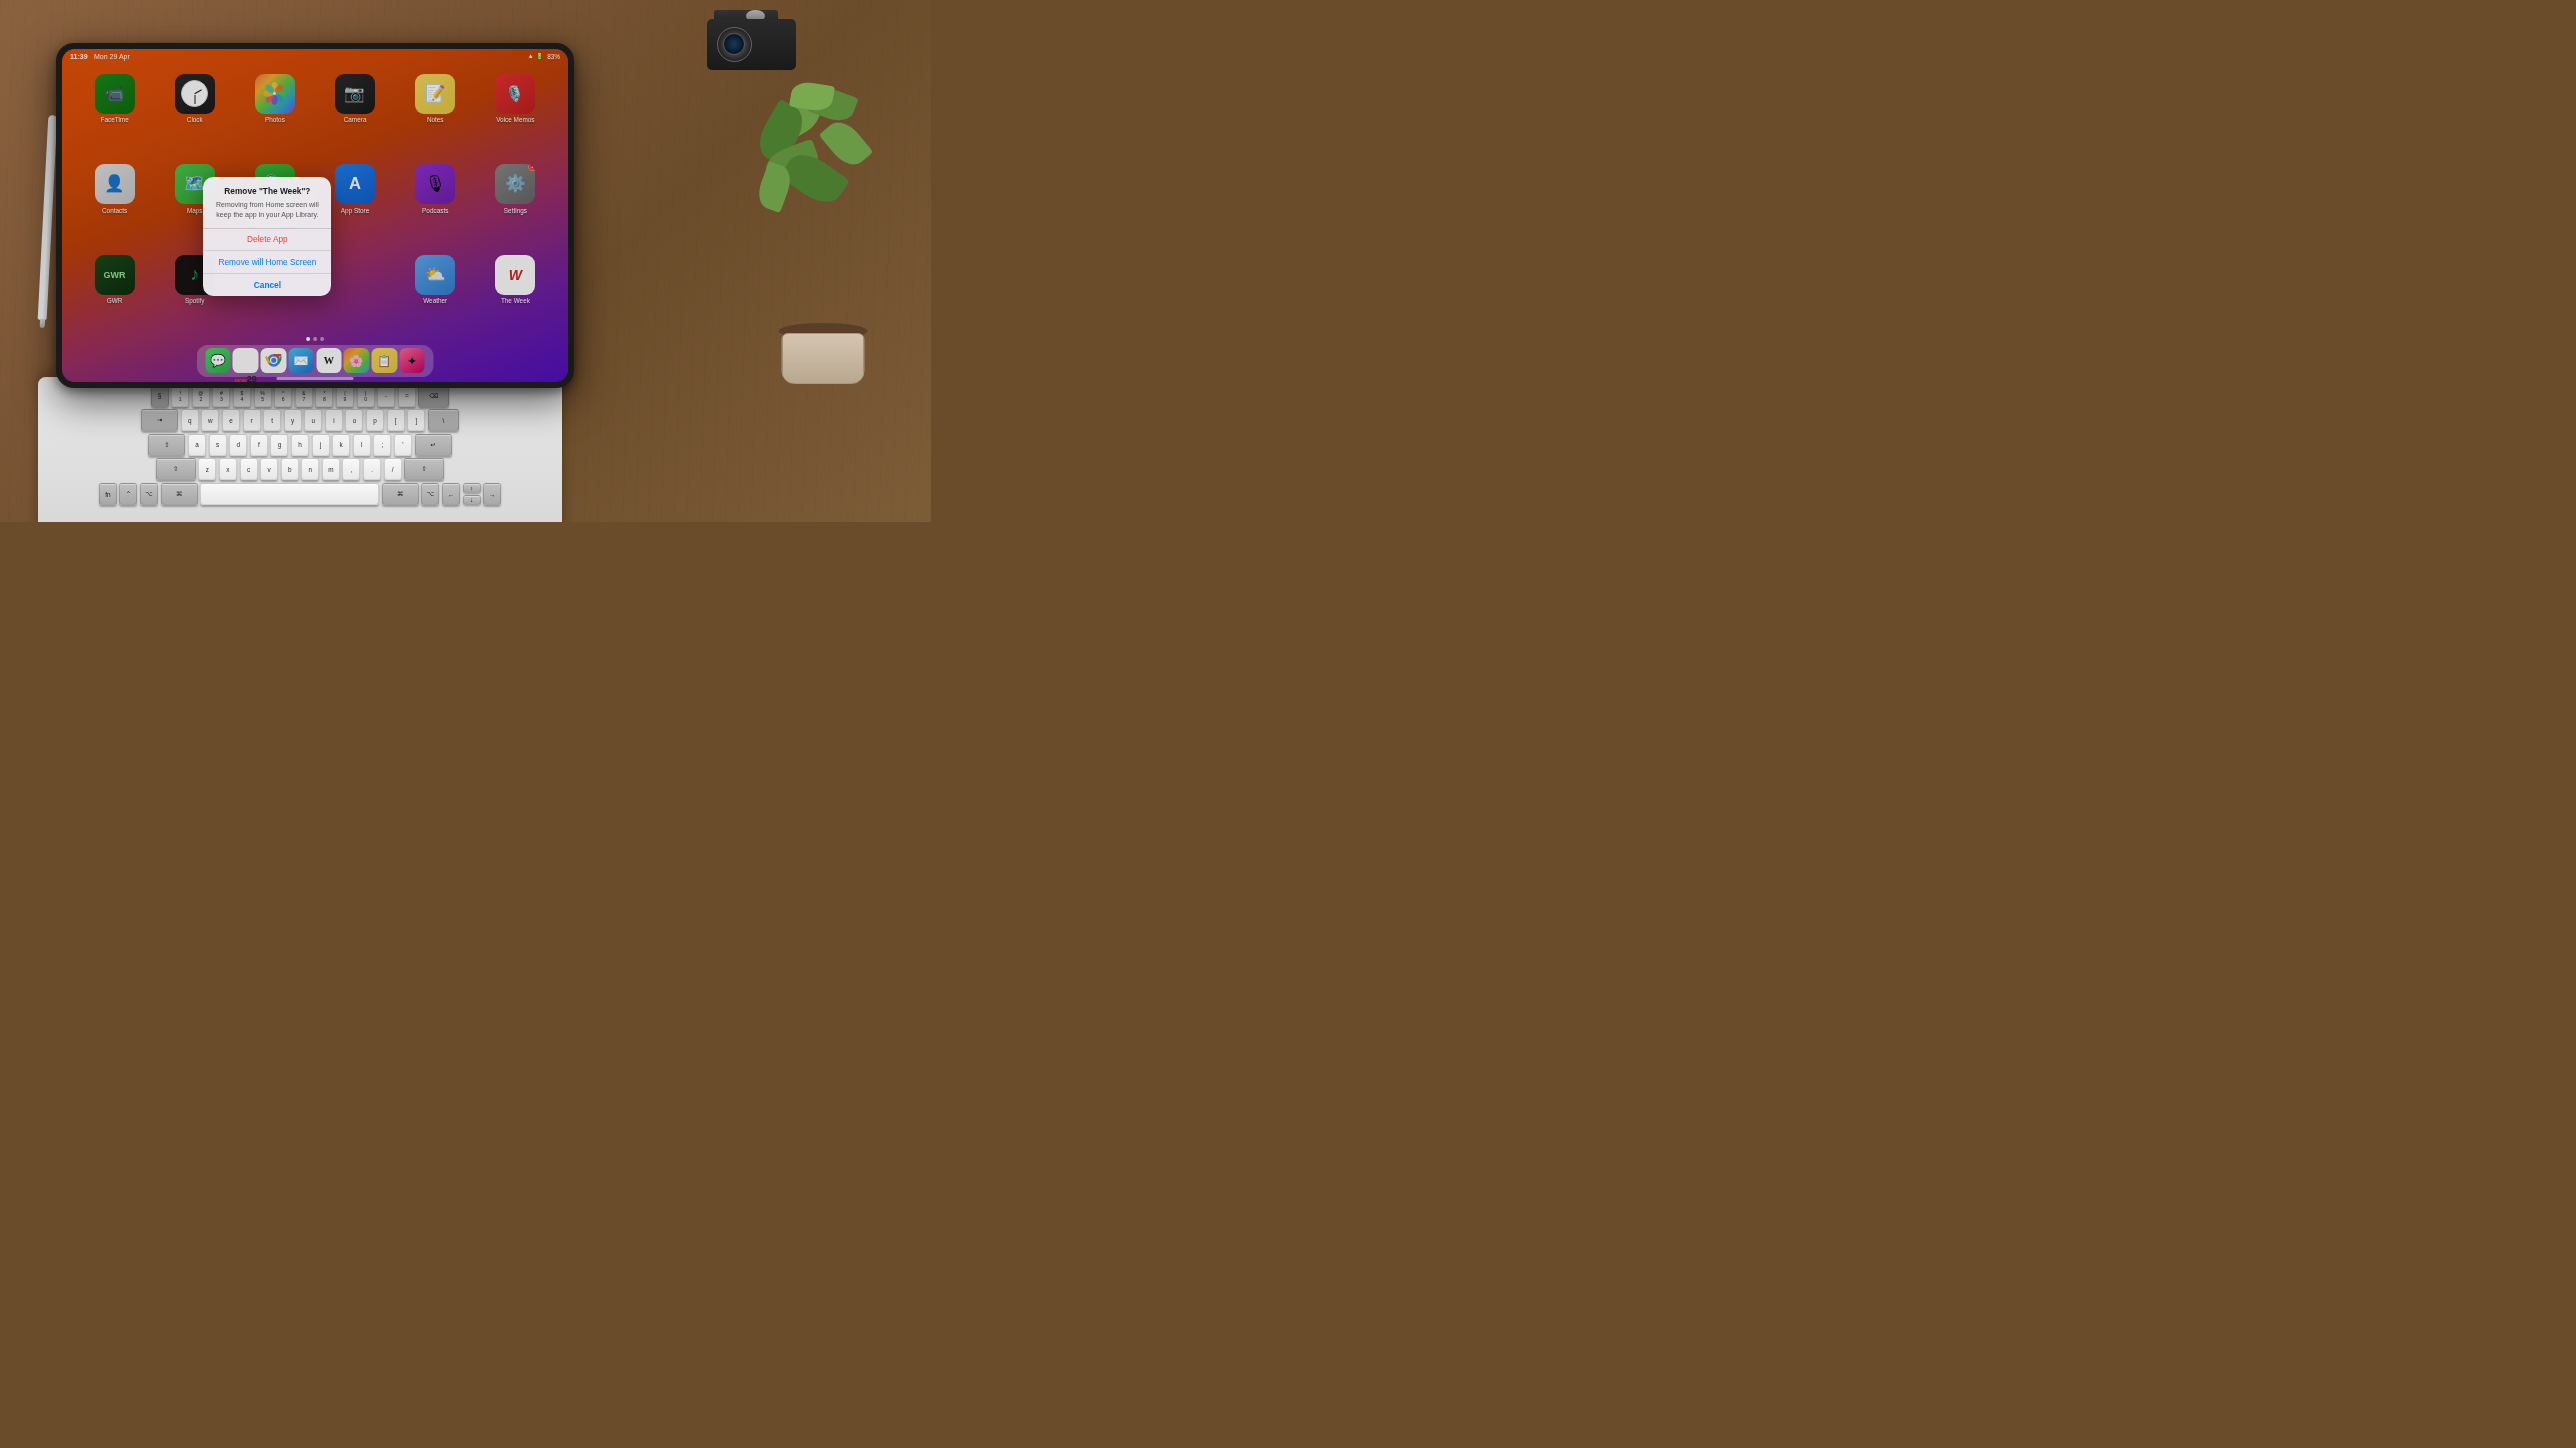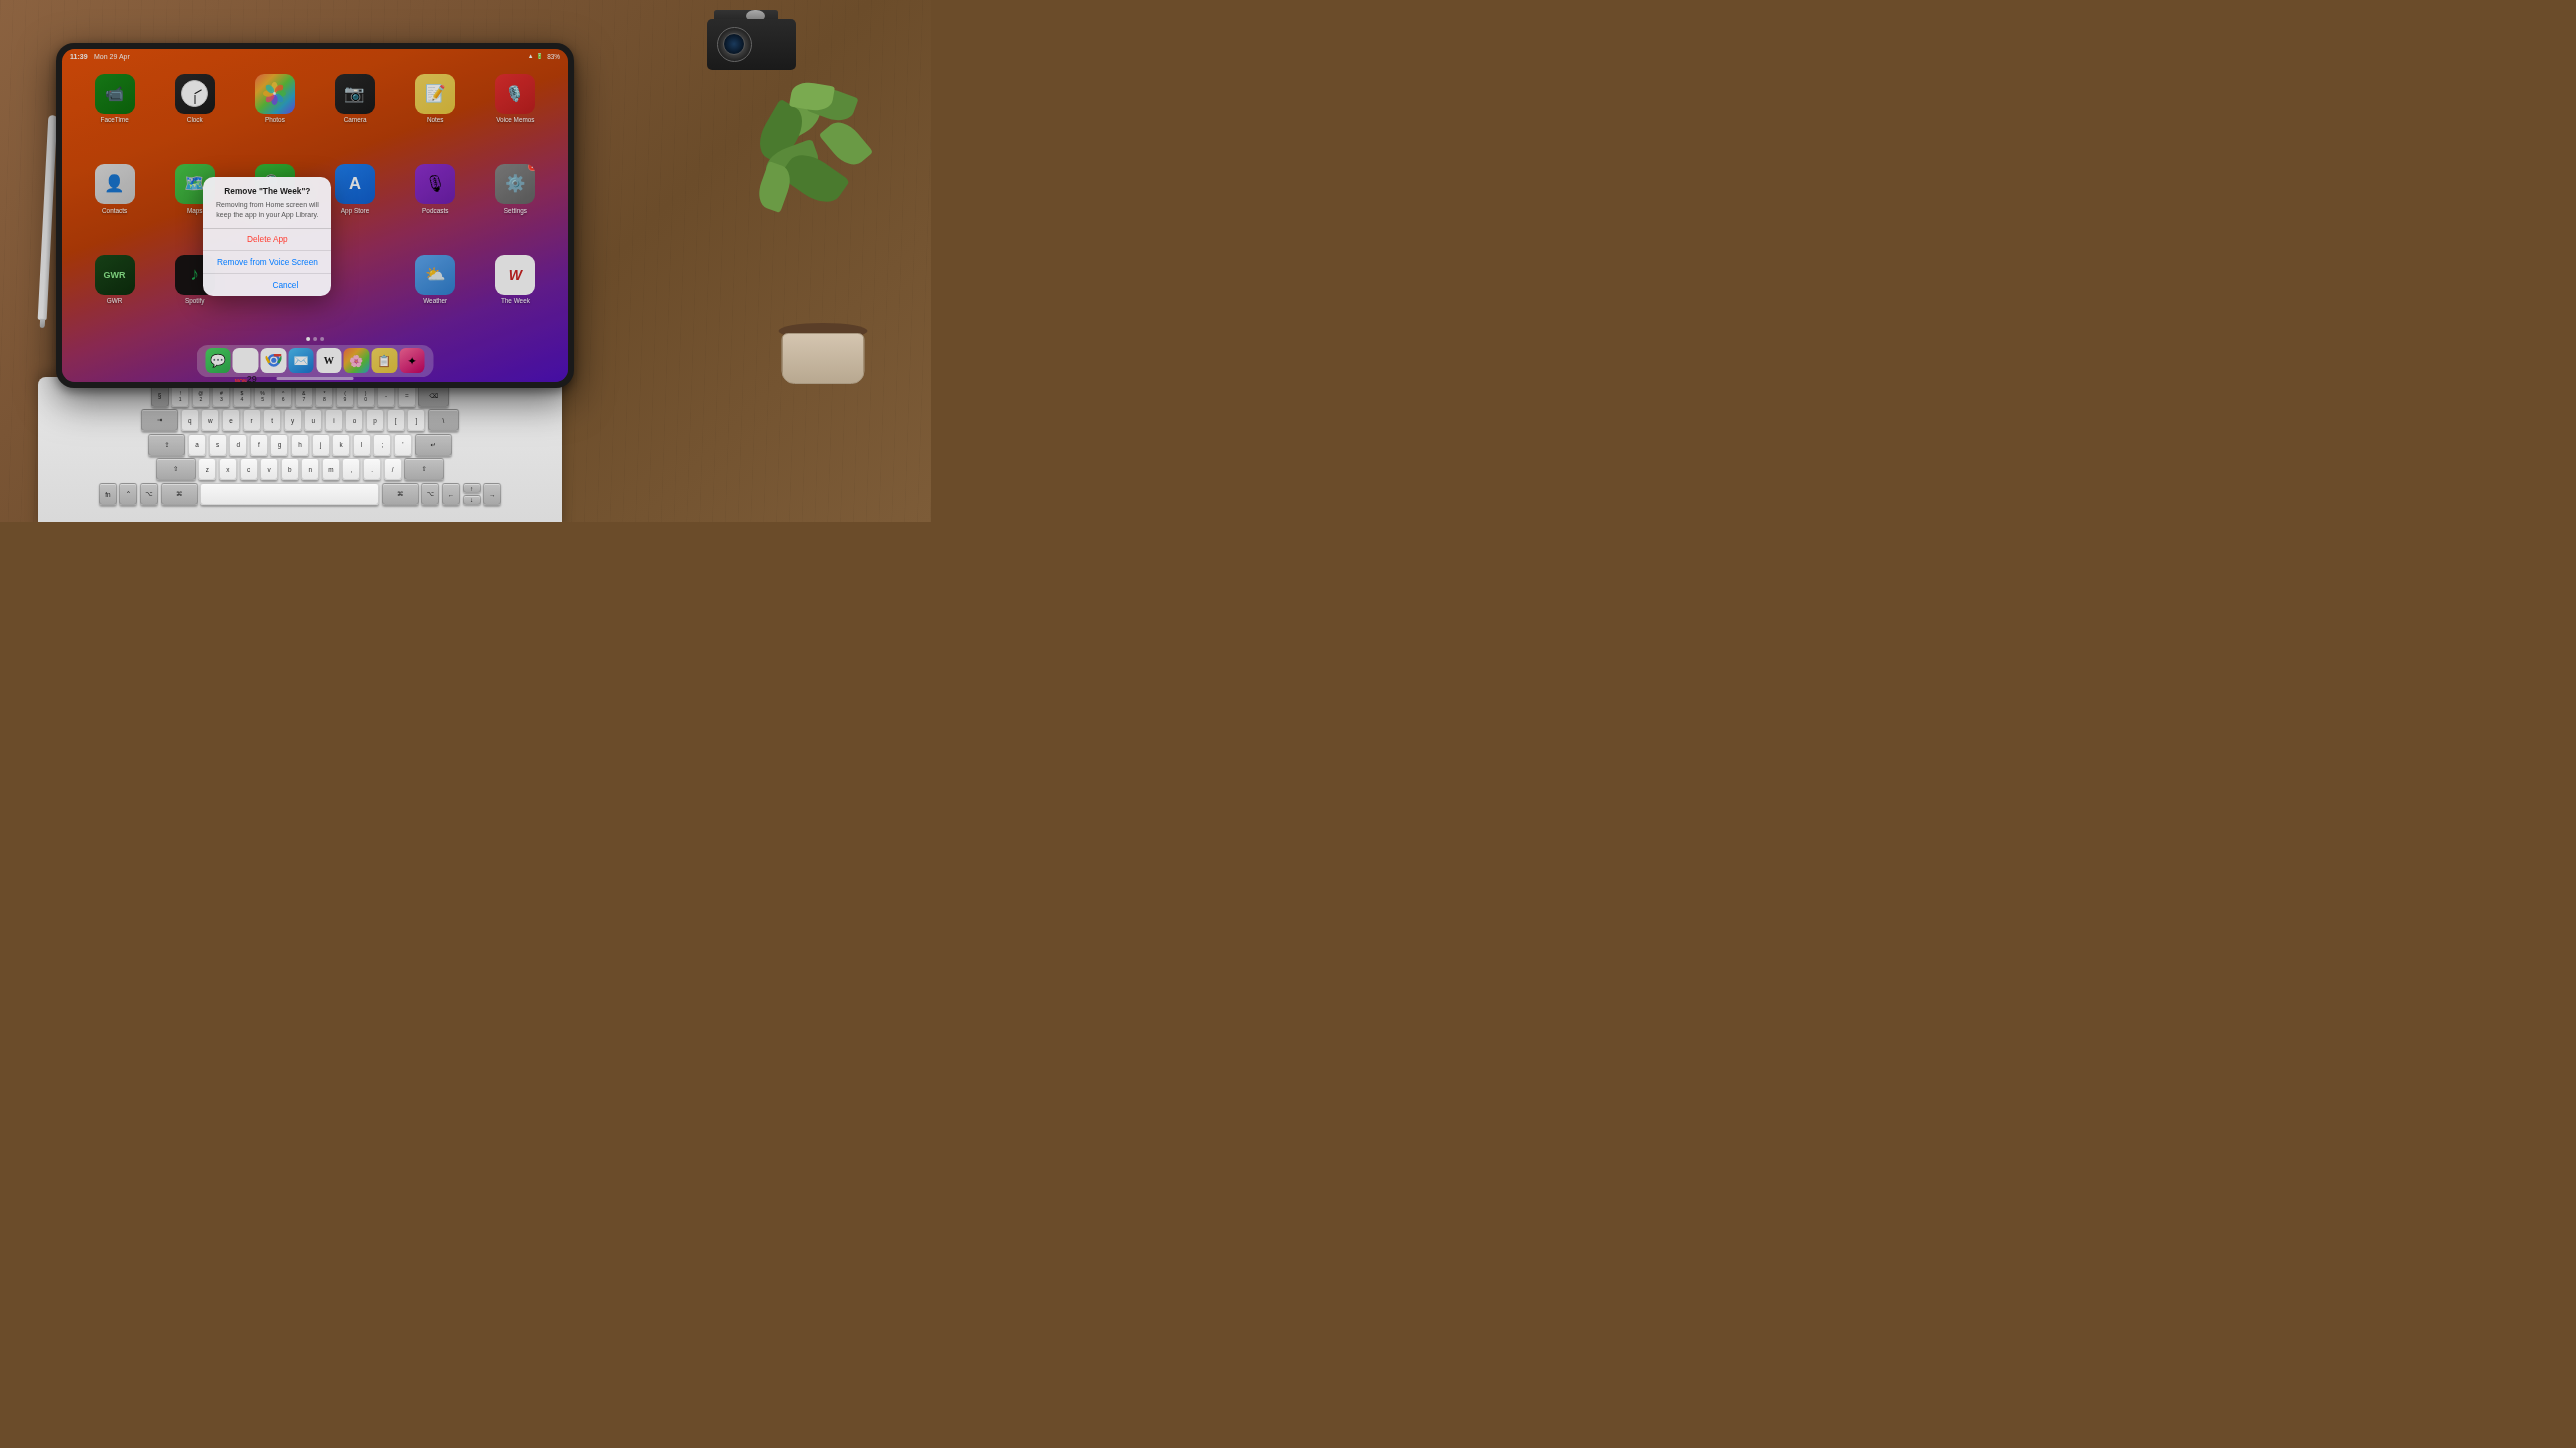--- a/index.html
+++ b/index.html
@@ -381,23 +381,22 @@
       font-weight: 400;
     }
 
     .dialog-btn.remove {
       color: #007aff;
       font-weight: 400;
     }
 
     .dialog-btn.cancel {
       color: #007aff;
-      font-weight: 400;
+      font-weight: 700;
       border-bottom: none;
-      margin-left: 18px;
     }
 
     
     .keyboard {
       position: absolute;
       left: 38px;
       top: 377px;
       width: 524px;
       height: 153px;
       background: linear-gradient(180deg, #e8e8e8 0%, #d8d8d8 100%);
@@ -745,21 +744,21 @@
       </div>
     </div>
 
     <div class="screen-overlay"></div>
 
     <div class="context-dialog">
       <div class="dialog-title">Remove "The Week"?</div>
       <div class="dialog-message">Removing from Home screen will keep the app in your App Library.</div>
       <div class="dialog-divider"></div>
       <button class="dialog-btn delete">Delete App</button>
-      <button class="dialog-btn remove">Remove from Voice Screen</button>
+      <button class="dialog-btn remove">Remove will Home Screen</button>
       <button class="dialog-btn cancel">Cancel</button>
     </div>
 
     <div class="home-bar"></div>
 
   </div>
 </div>
 
 <div class="keyboard">
 

